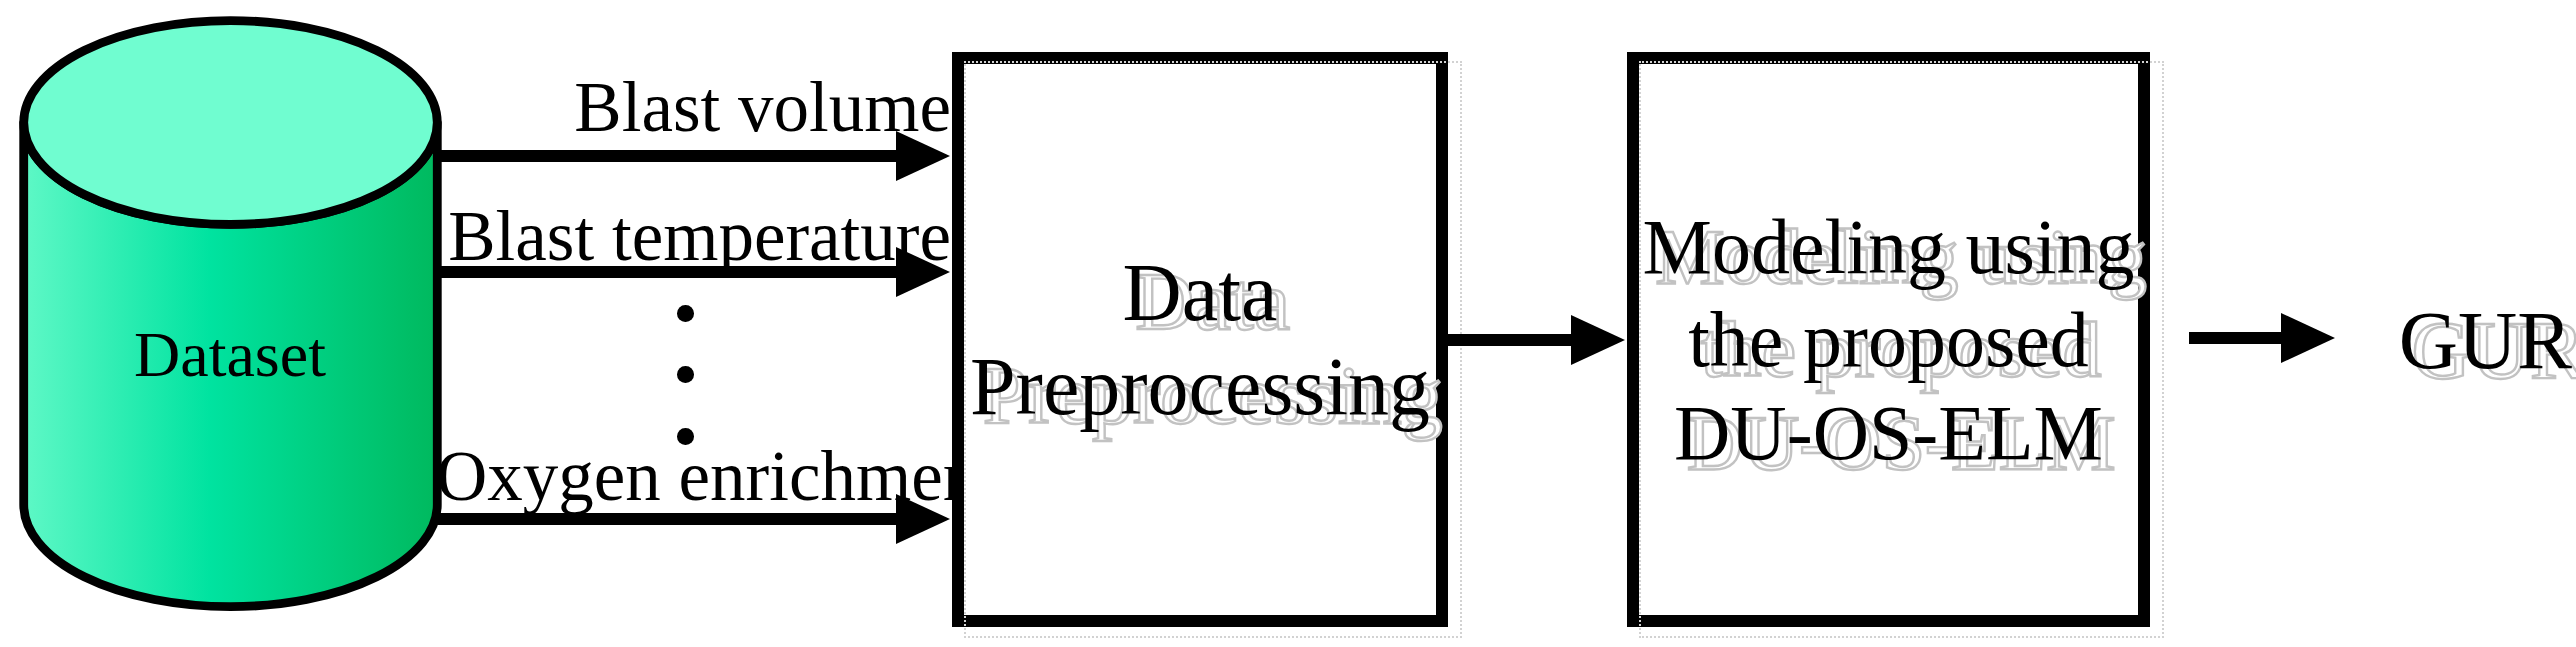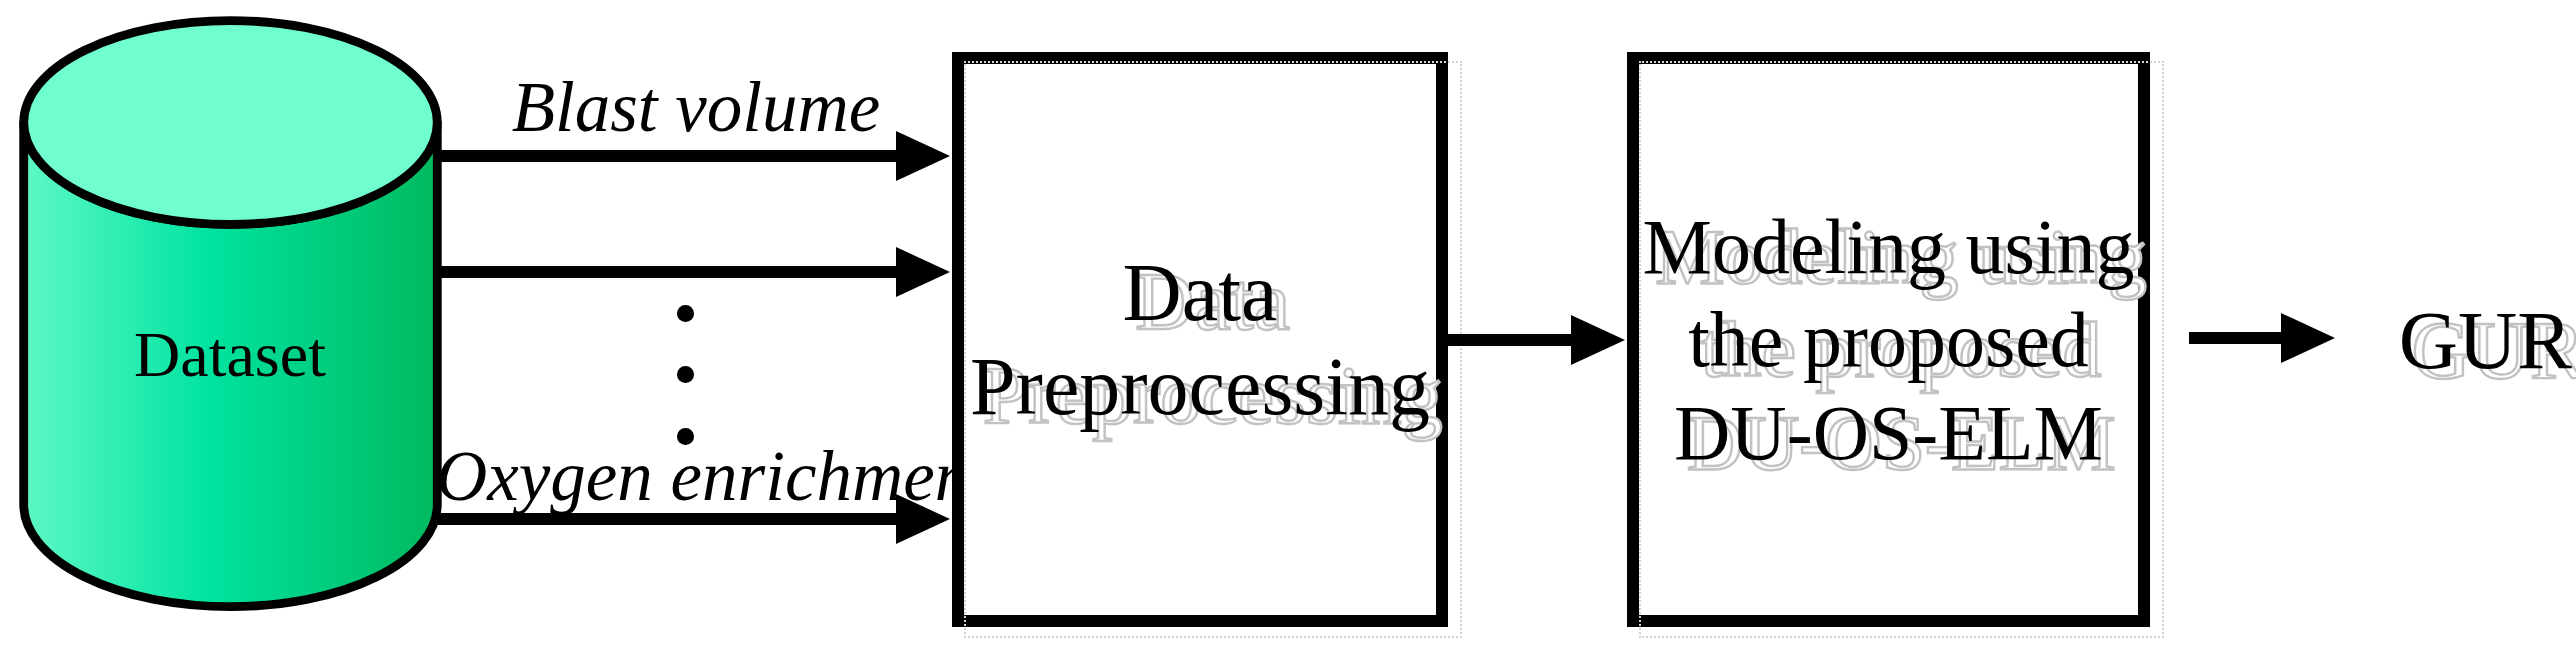--- a/index.html
+++ b/index.html
@@ -22,21 +22,21 @@
   .arrow .shaft{flex:1;height:12.7px;background:#000;}
   .arrow .head{
     width:0;height:0;
     border-left:54px solid #000;
     border-top:25.5px solid transparent;
     border-bottom:25.5px solid transparent;
   }
   
   .in-label{
     position:absolute;font-size:71px;line-height:1;
-    text-align:center;white-space:nowrap;font-style:italic;
+    text-align:right;white-space:nowrap;
   }
   .in-label-1{left:441px;top:72px;width:510px;}
   .in-label-2{left:441px;top:201px;width:510px;}
   .in-label-3{left:436px;top:441px;width:514px;}
   
   .dot{position:absolute;left:677px;width:16.7px;height:16.7px;border-radius:50%;background:#000;}
   .dot-1{top:305px;} .dot-2{top:366px;} .dot-3{top:428px;}
   
   .box{
     position:absolute;top:52px;height:575px;
@@ -86,20 +86,21 @@
         <stop offset="0.45" stop-color="#00e3a0"></stop>
         <stop offset="1" stop-color="#00b95e"></stop>
       </linearGradient>
     </defs>
     <path d="M24,125 V515 A211,104 0 0 0 446,515 V125 A211,104 0 0 1 24,125 Z" fill="url(#cylBody)" stroke="#000" stroke-width="9" stroke-linejoin="round"></path>
     <ellipse cx="235" cy="125" rx="211" ry="104" stroke="#000" stroke-width="9" fill="#70fdd0"></ellipse>
   </svg>
   <div class="cyl-label">Dataset</div>
 
   <div class="in-label in-label-1">Blast volume</div>
+  <div class="in-label in-label-2">Blast temperature</div>
   <div class="in-label in-label-3">Oxygen enrichment</div>
 
   <div class="arrow arrow-in-1">
     <div class="shaft"></div>
     <div class="head"></div>
   </div>
   <div class="arrow arrow-in-2">
     <div class="shaft"></div>
     <div class="head"></div>
   </div>

